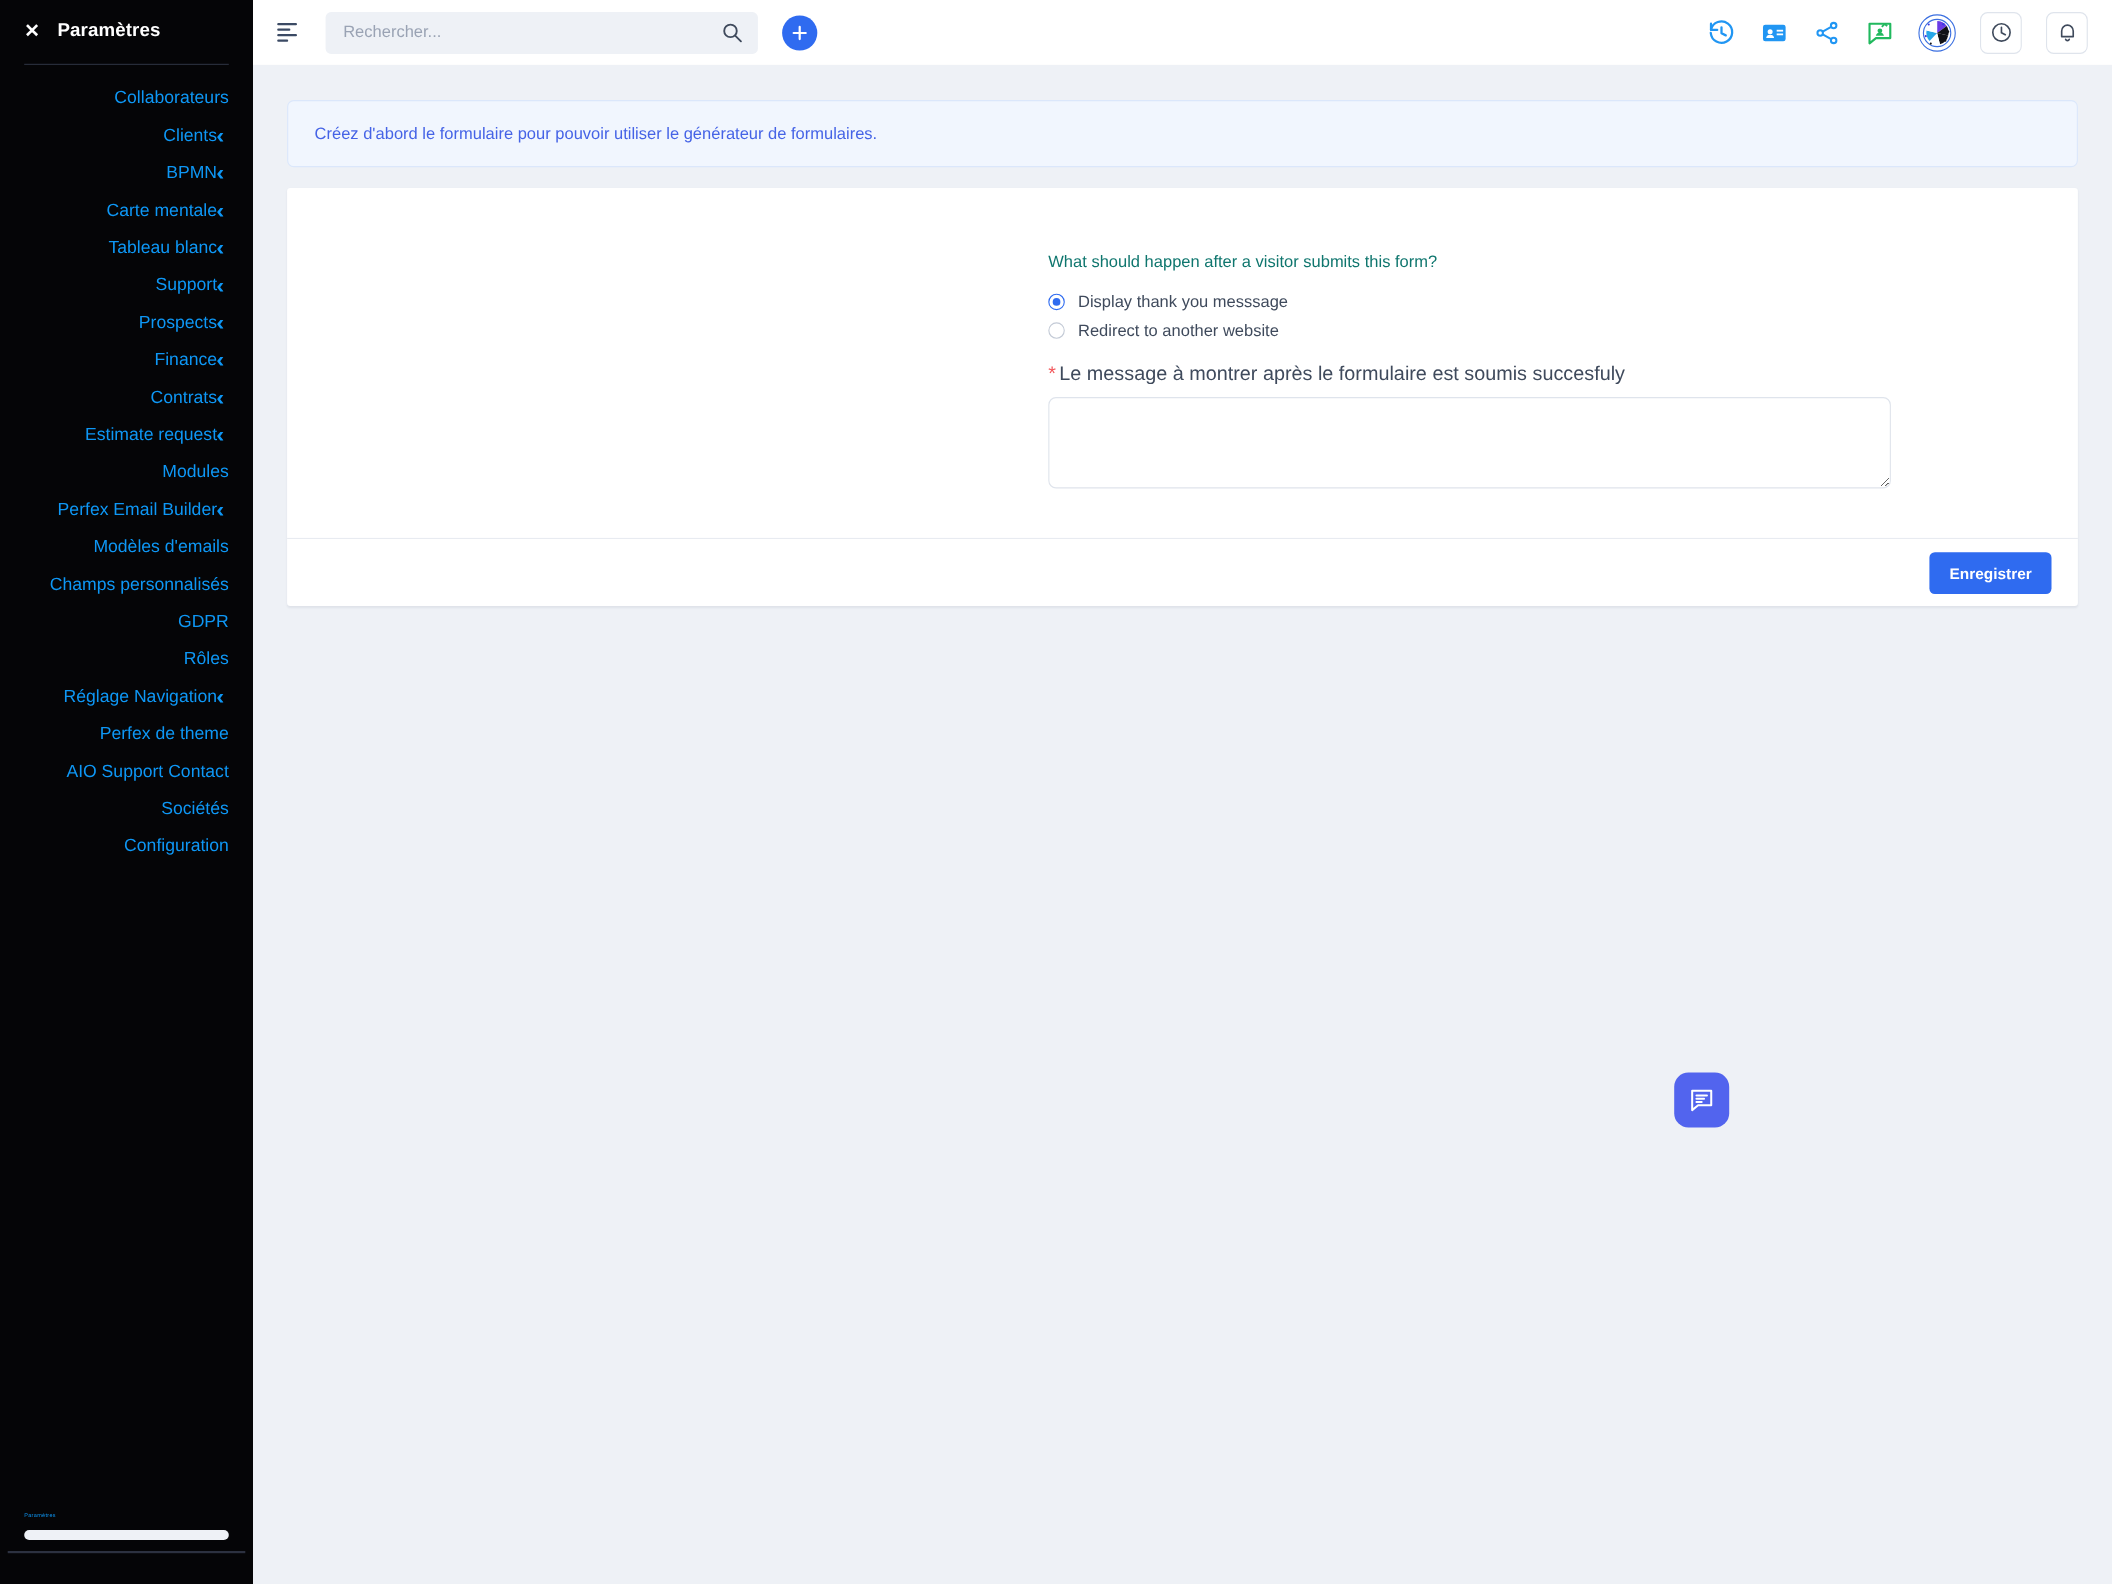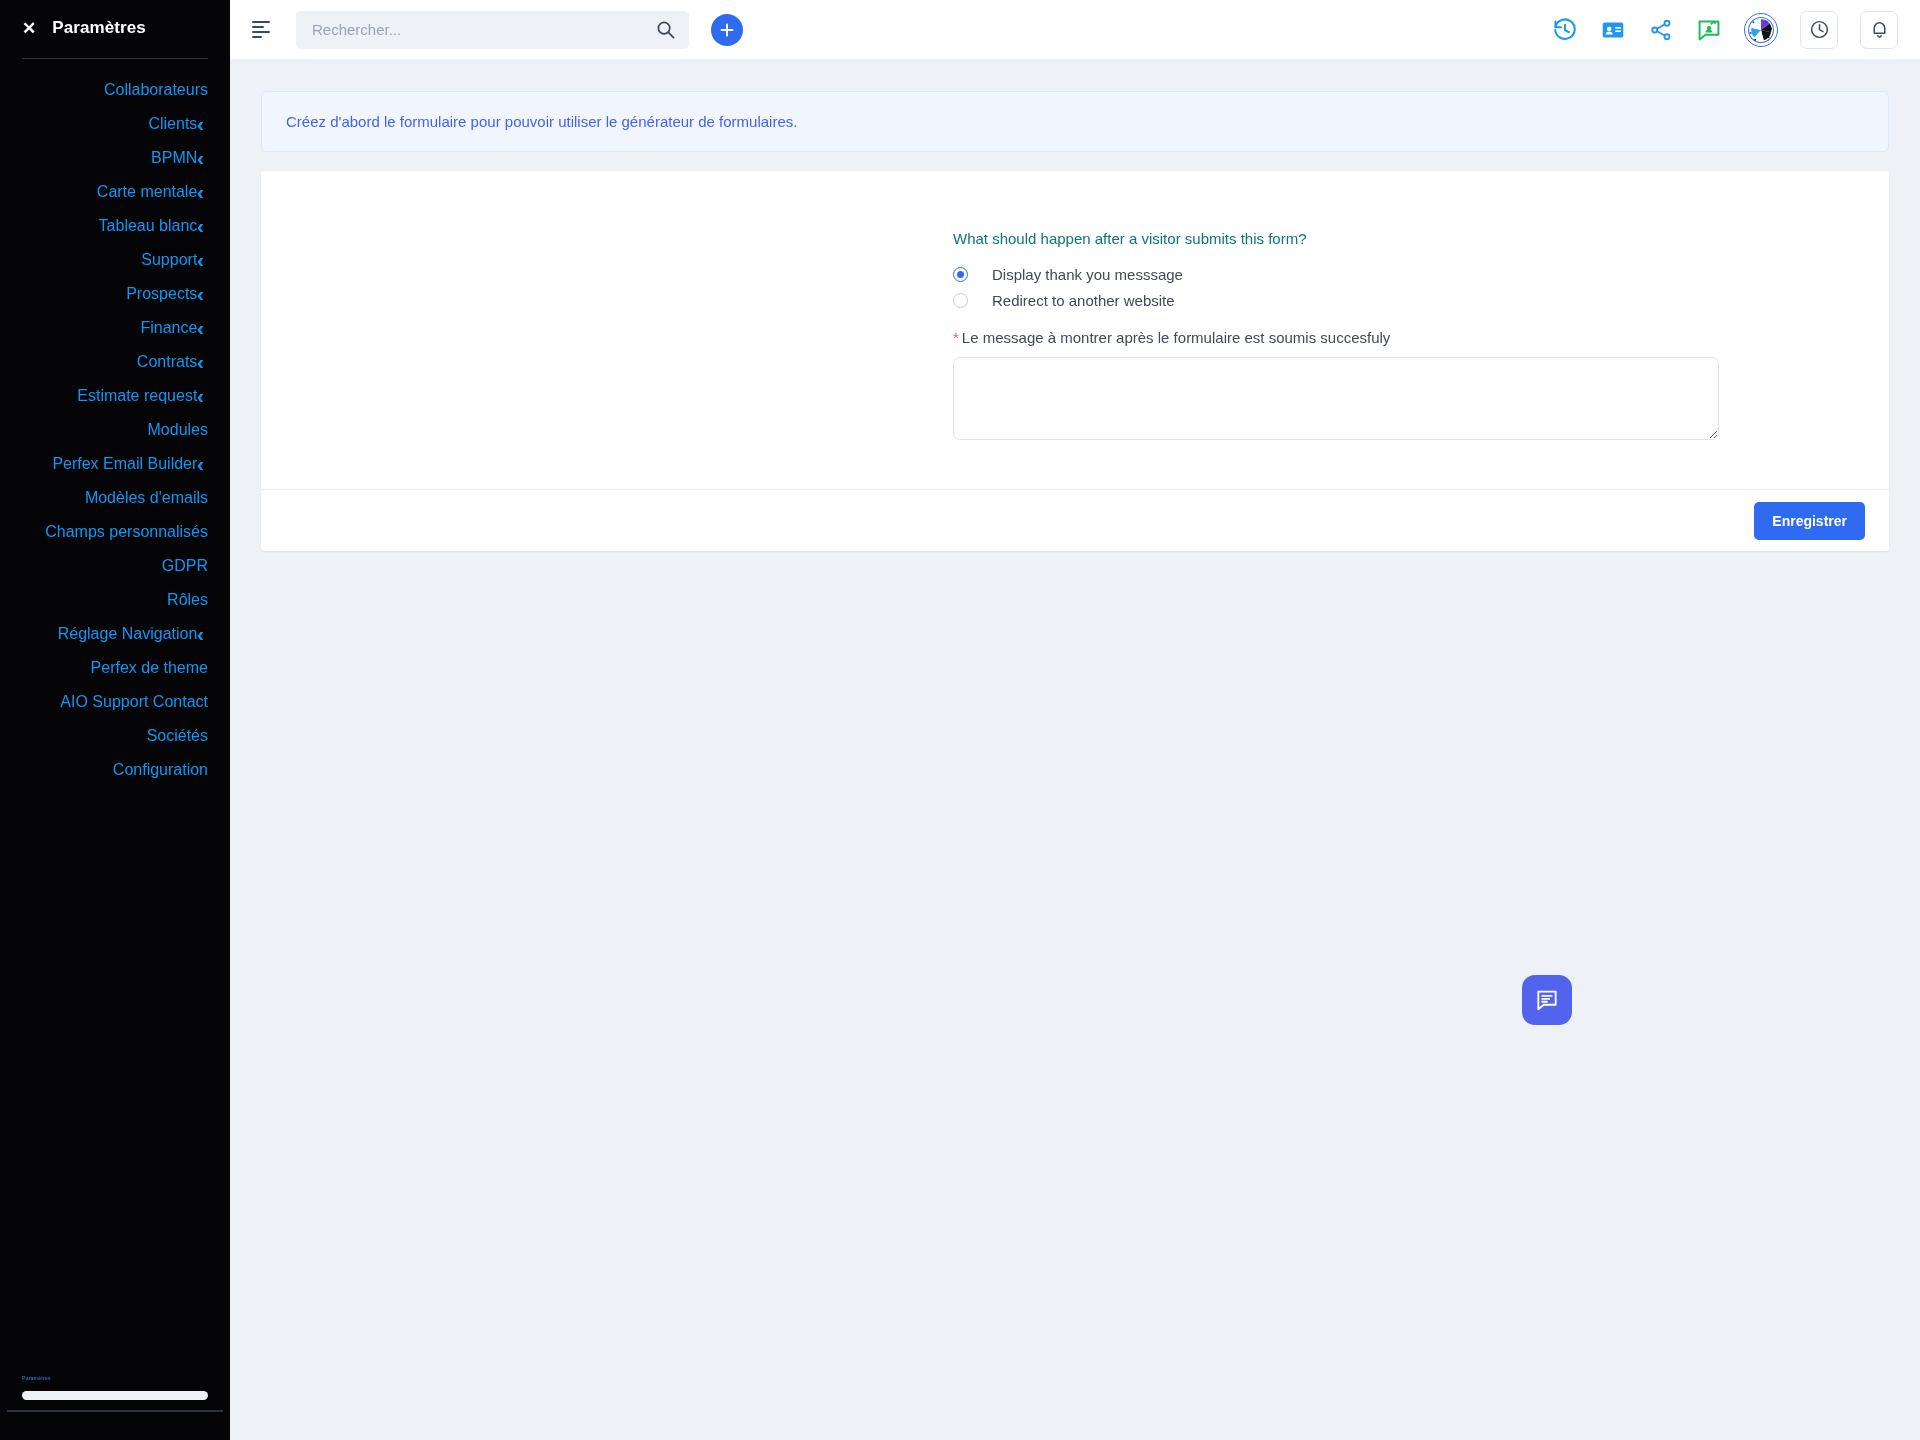--- a/index.html
+++ b/index.html
@@ -180,37 +180,37 @@
   .tab.active { color: #2f6bf0; border-bottom-color: #2f6bf0; }
 
   #form {
     margin: 33px 0 0 692px;
     width: 766px;
   }
   #form-question {
     font-size: 15px; color: #0f766e; margin-bottom: 19px;
   }
   .radio-row {
-    display: flex; align-items: center; gap: 24px;
+    display: flex; align-items: center; gap: 12px;
     margin-bottom: 9px; cursor: pointer;
   }
   .radio {
     width: 15px; height: 15px; border-radius: 50%;
     border: 1px solid #c3cad6; background: #fff;
     flex: none; position: relative;
   }
   .radio.checked { border: 1px solid #2f6bf0; }
   .radio.checked::after {
     content: ''; position: absolute;
     left: 3px; top: 3px; width: 7px; height: 7px;
     border-radius: 50%; background: #2f6bf0;
   }
   .radio-label { font-size: 15px; color: #3f4a5c; }
   #msg-label {
-    margin-top: 20px; font-size: 15px; color: #3f4a5c;
+    margin-top: 20px; font-size: 18px; color: #3f4a5c;
   }
   #msg-label .req { color: #f2565a; margin-right: 3px; }
   #msg-textarea {
     margin-top: 11px;
     width: 766px; height: 83px;
     border: 1px solid #dfe4ec; border-radius: 7px;
     background: #fff;
     resize: vertical;
     outline: none;
     font-family: "Liberation Sans", sans-serif;

